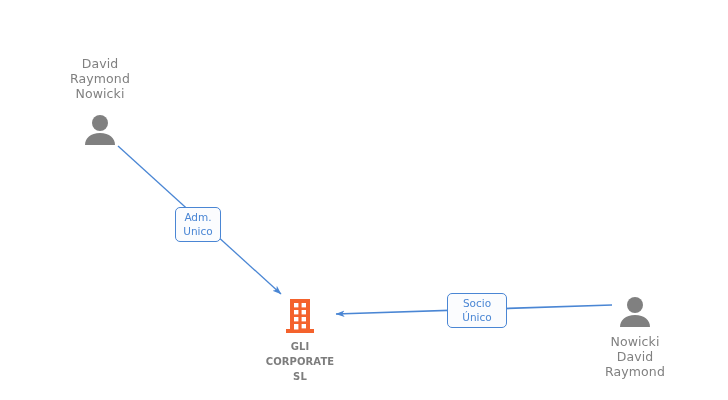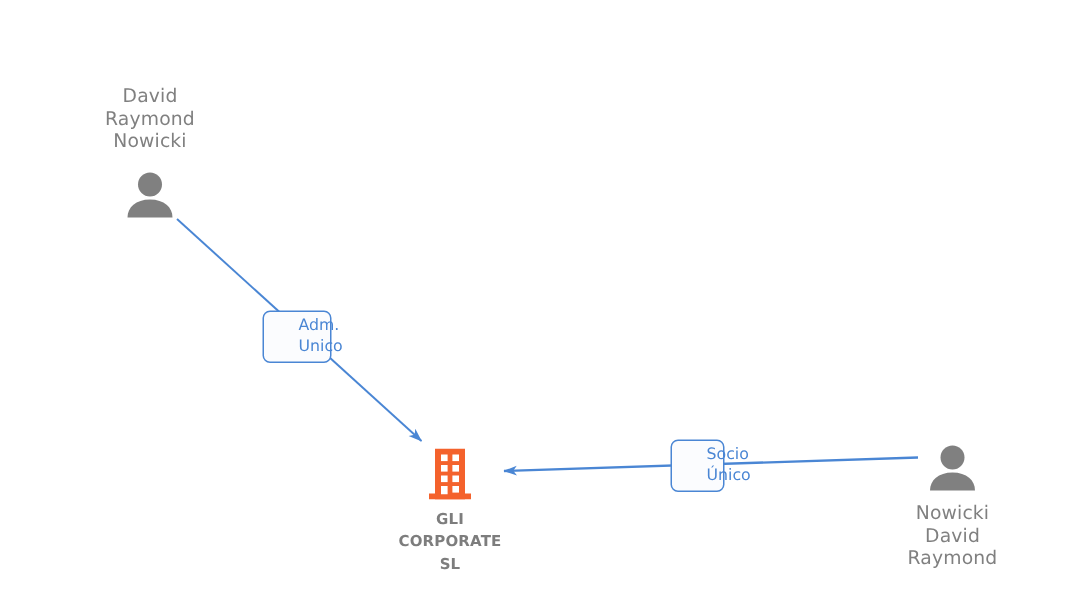--- a/index.html
+++ b/index.html
@@ -56,21 +56,21 @@
   .badge {
     position: absolute;
     box-sizing: border-box;
     border: 1.3px solid #4a86d4;
     border-radius: 5px;
     background: #fbfcfe;
     color: #4a86d4;
     font-size: 10.5px;
     line-height: 14px;
     text-align: center;
-    padding: 2px 5px 3px 23px;
+    padding: 2px 5px 3px 5px;
     white-space: pre-line;
   }
   .watermark {
     position: absolute;
     display: flex;
     align-items: center;
     gap: 4px;
     font-size: 15px;
     color: #4c7a84;
   }
@@ -131,21 +131,21 @@
       <rect x="8" y="18" width="4.4" height="4.4" fill="#ffffff"></rect>
       <rect x="15.6" y="18" width="4.4" height="4.4" fill="#ffffff"></rect>
       <rect x="8" y="25" width="4.4" height="5.5" fill="#ffffff"></rect>
       <rect x="15.6" y="25" width="4.4" height="4.4" fill="#ffffff"></rect>
     </svg>
     <div class="node-label company" style="margin-top:6px;">GLI
 CORPORATE
 SL</div>
   </div>
 
-  <div class="badge" style="left:447px; top:269px; width:36px;">Socio
+  <div class="badge" style="left:447px; top:269px; width:60px;">Socio
 Único</div>
 
   <div class="node" style="left:575px; top:272px; width:120px;">
     <svg class="person-icon" width="34" height="32" viewBox="0 0 34 32">
       <circle cx="17" cy="9" r="8" fill="#808080"></circle>
       <path d="M17 19 C7.5 19 2 24.2 2 31 L32 31 C32 24.2 26.5 19 17 19 Z" fill="#808080"></path>
     </svg>
     <div class="node-label" style="margin-top:6px;">Nowicki
 David
 Raymond</div>

